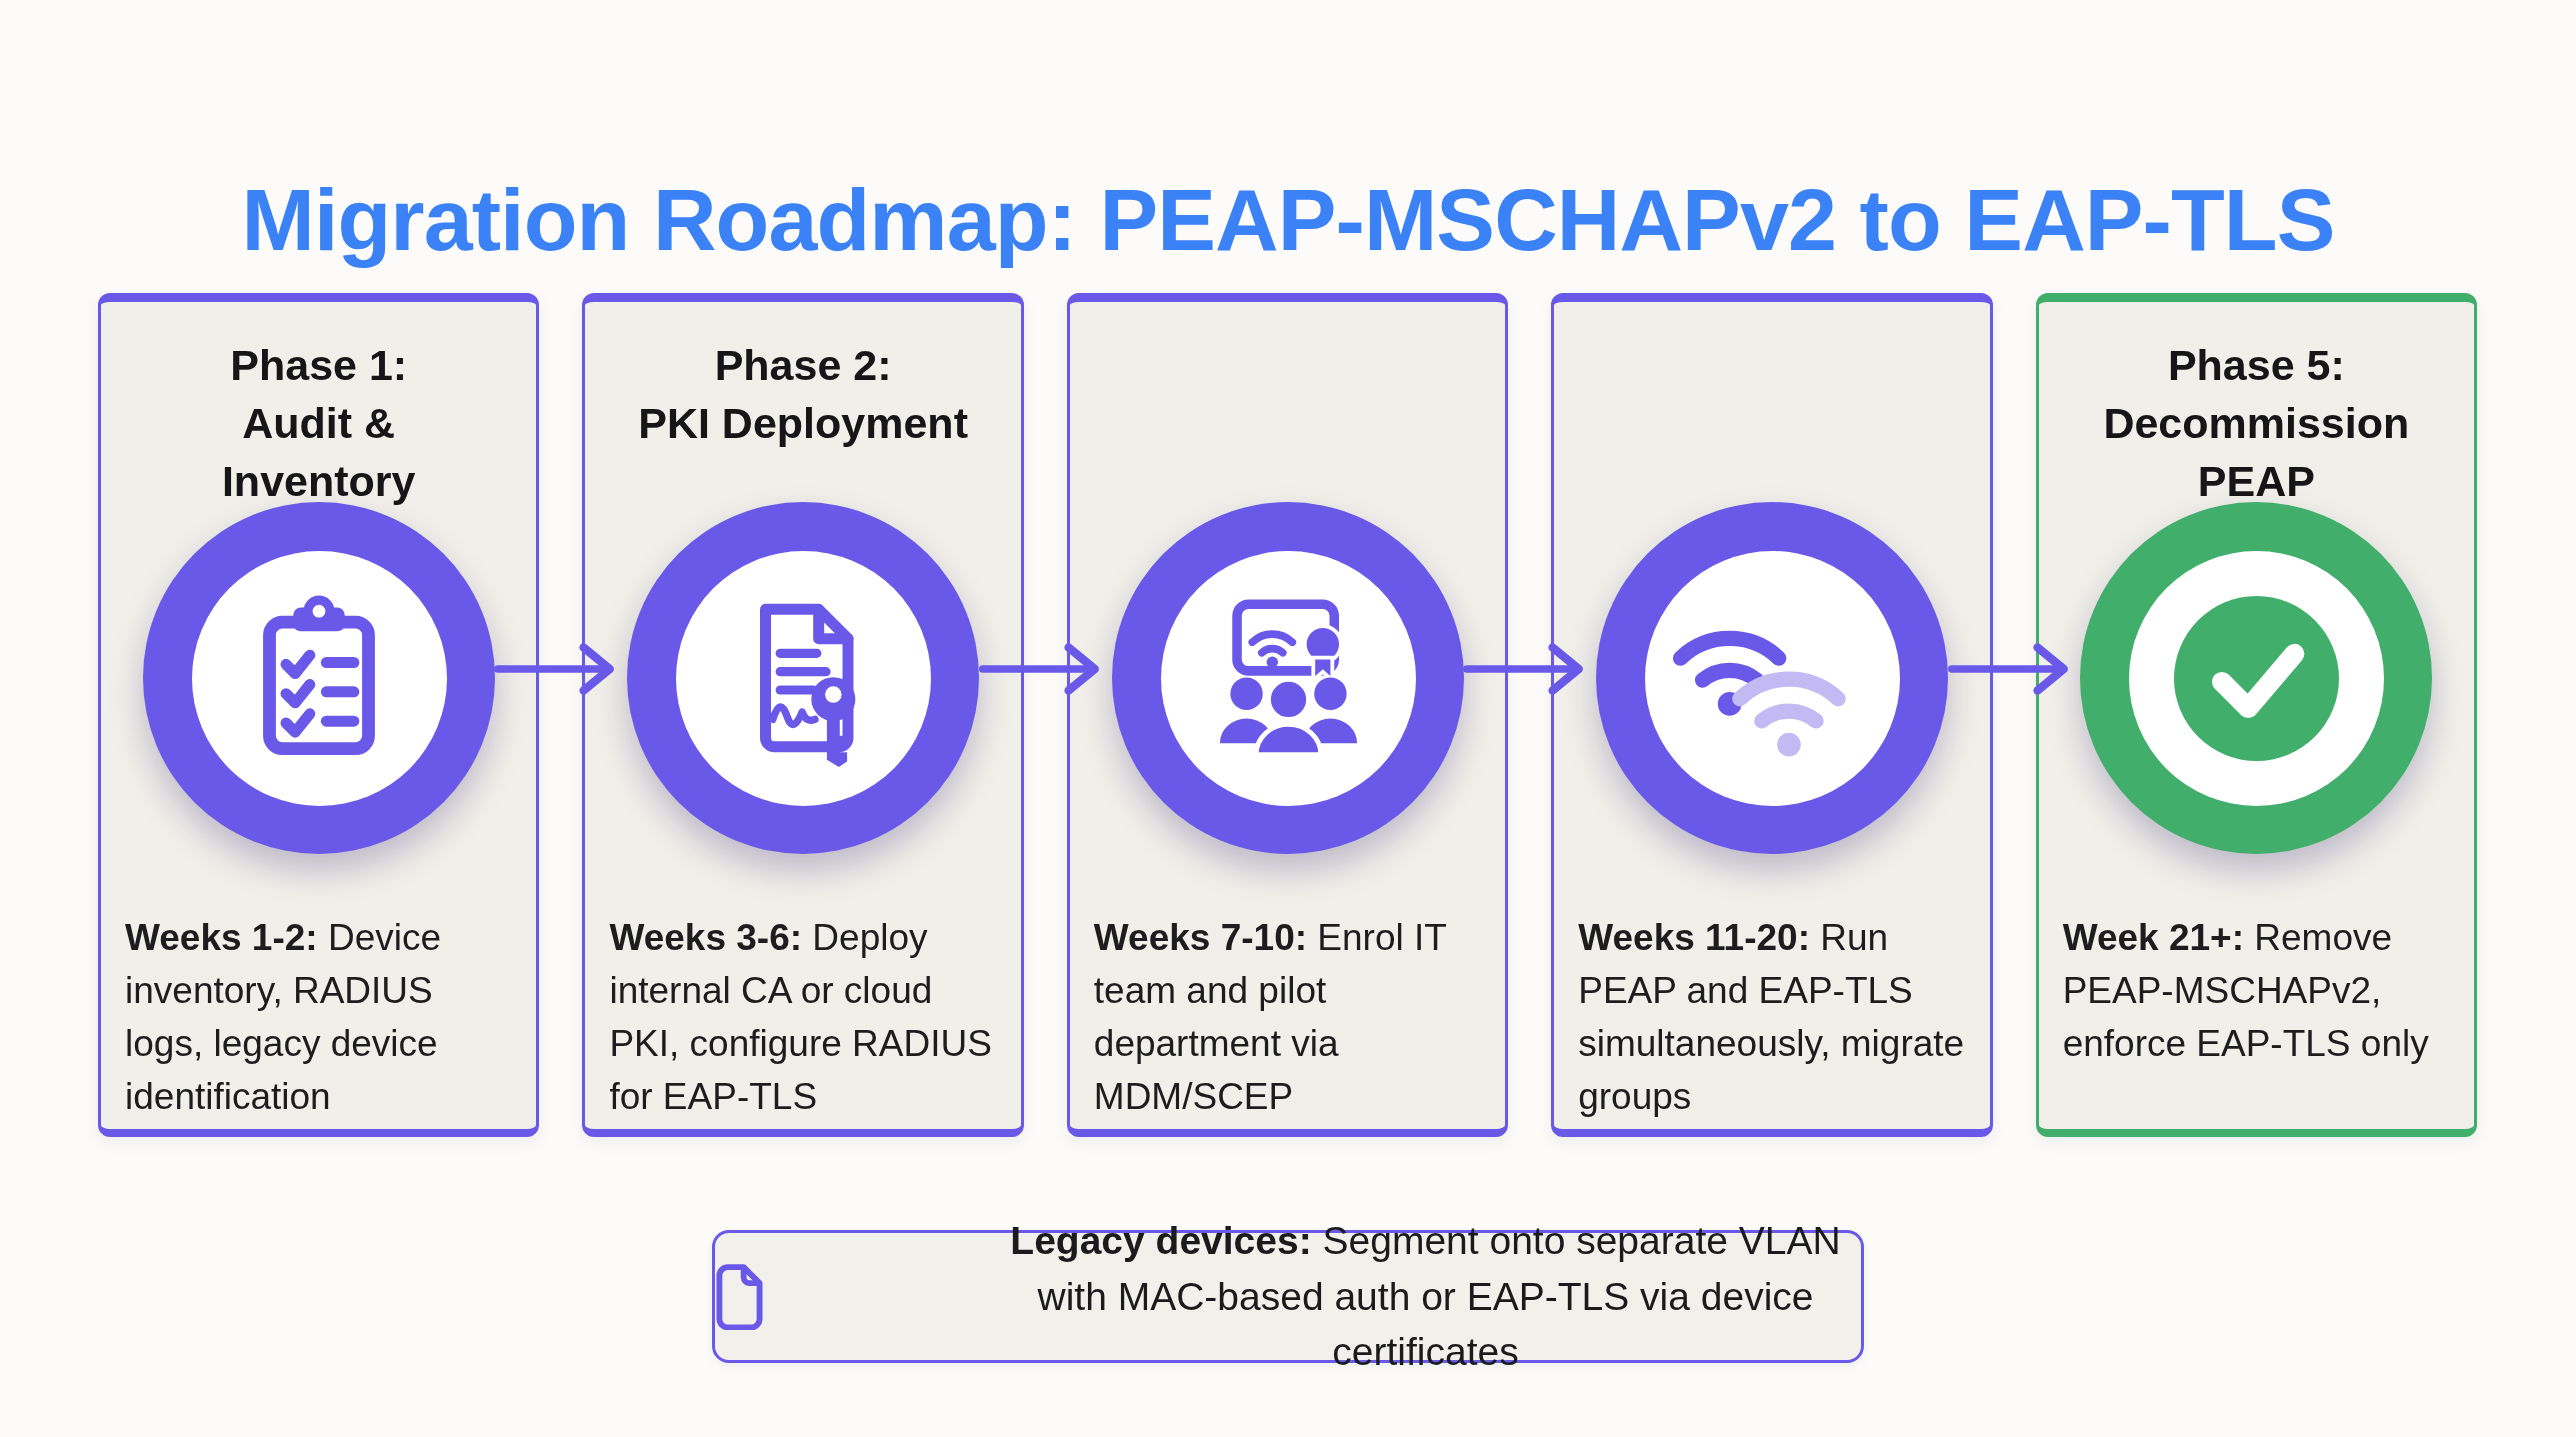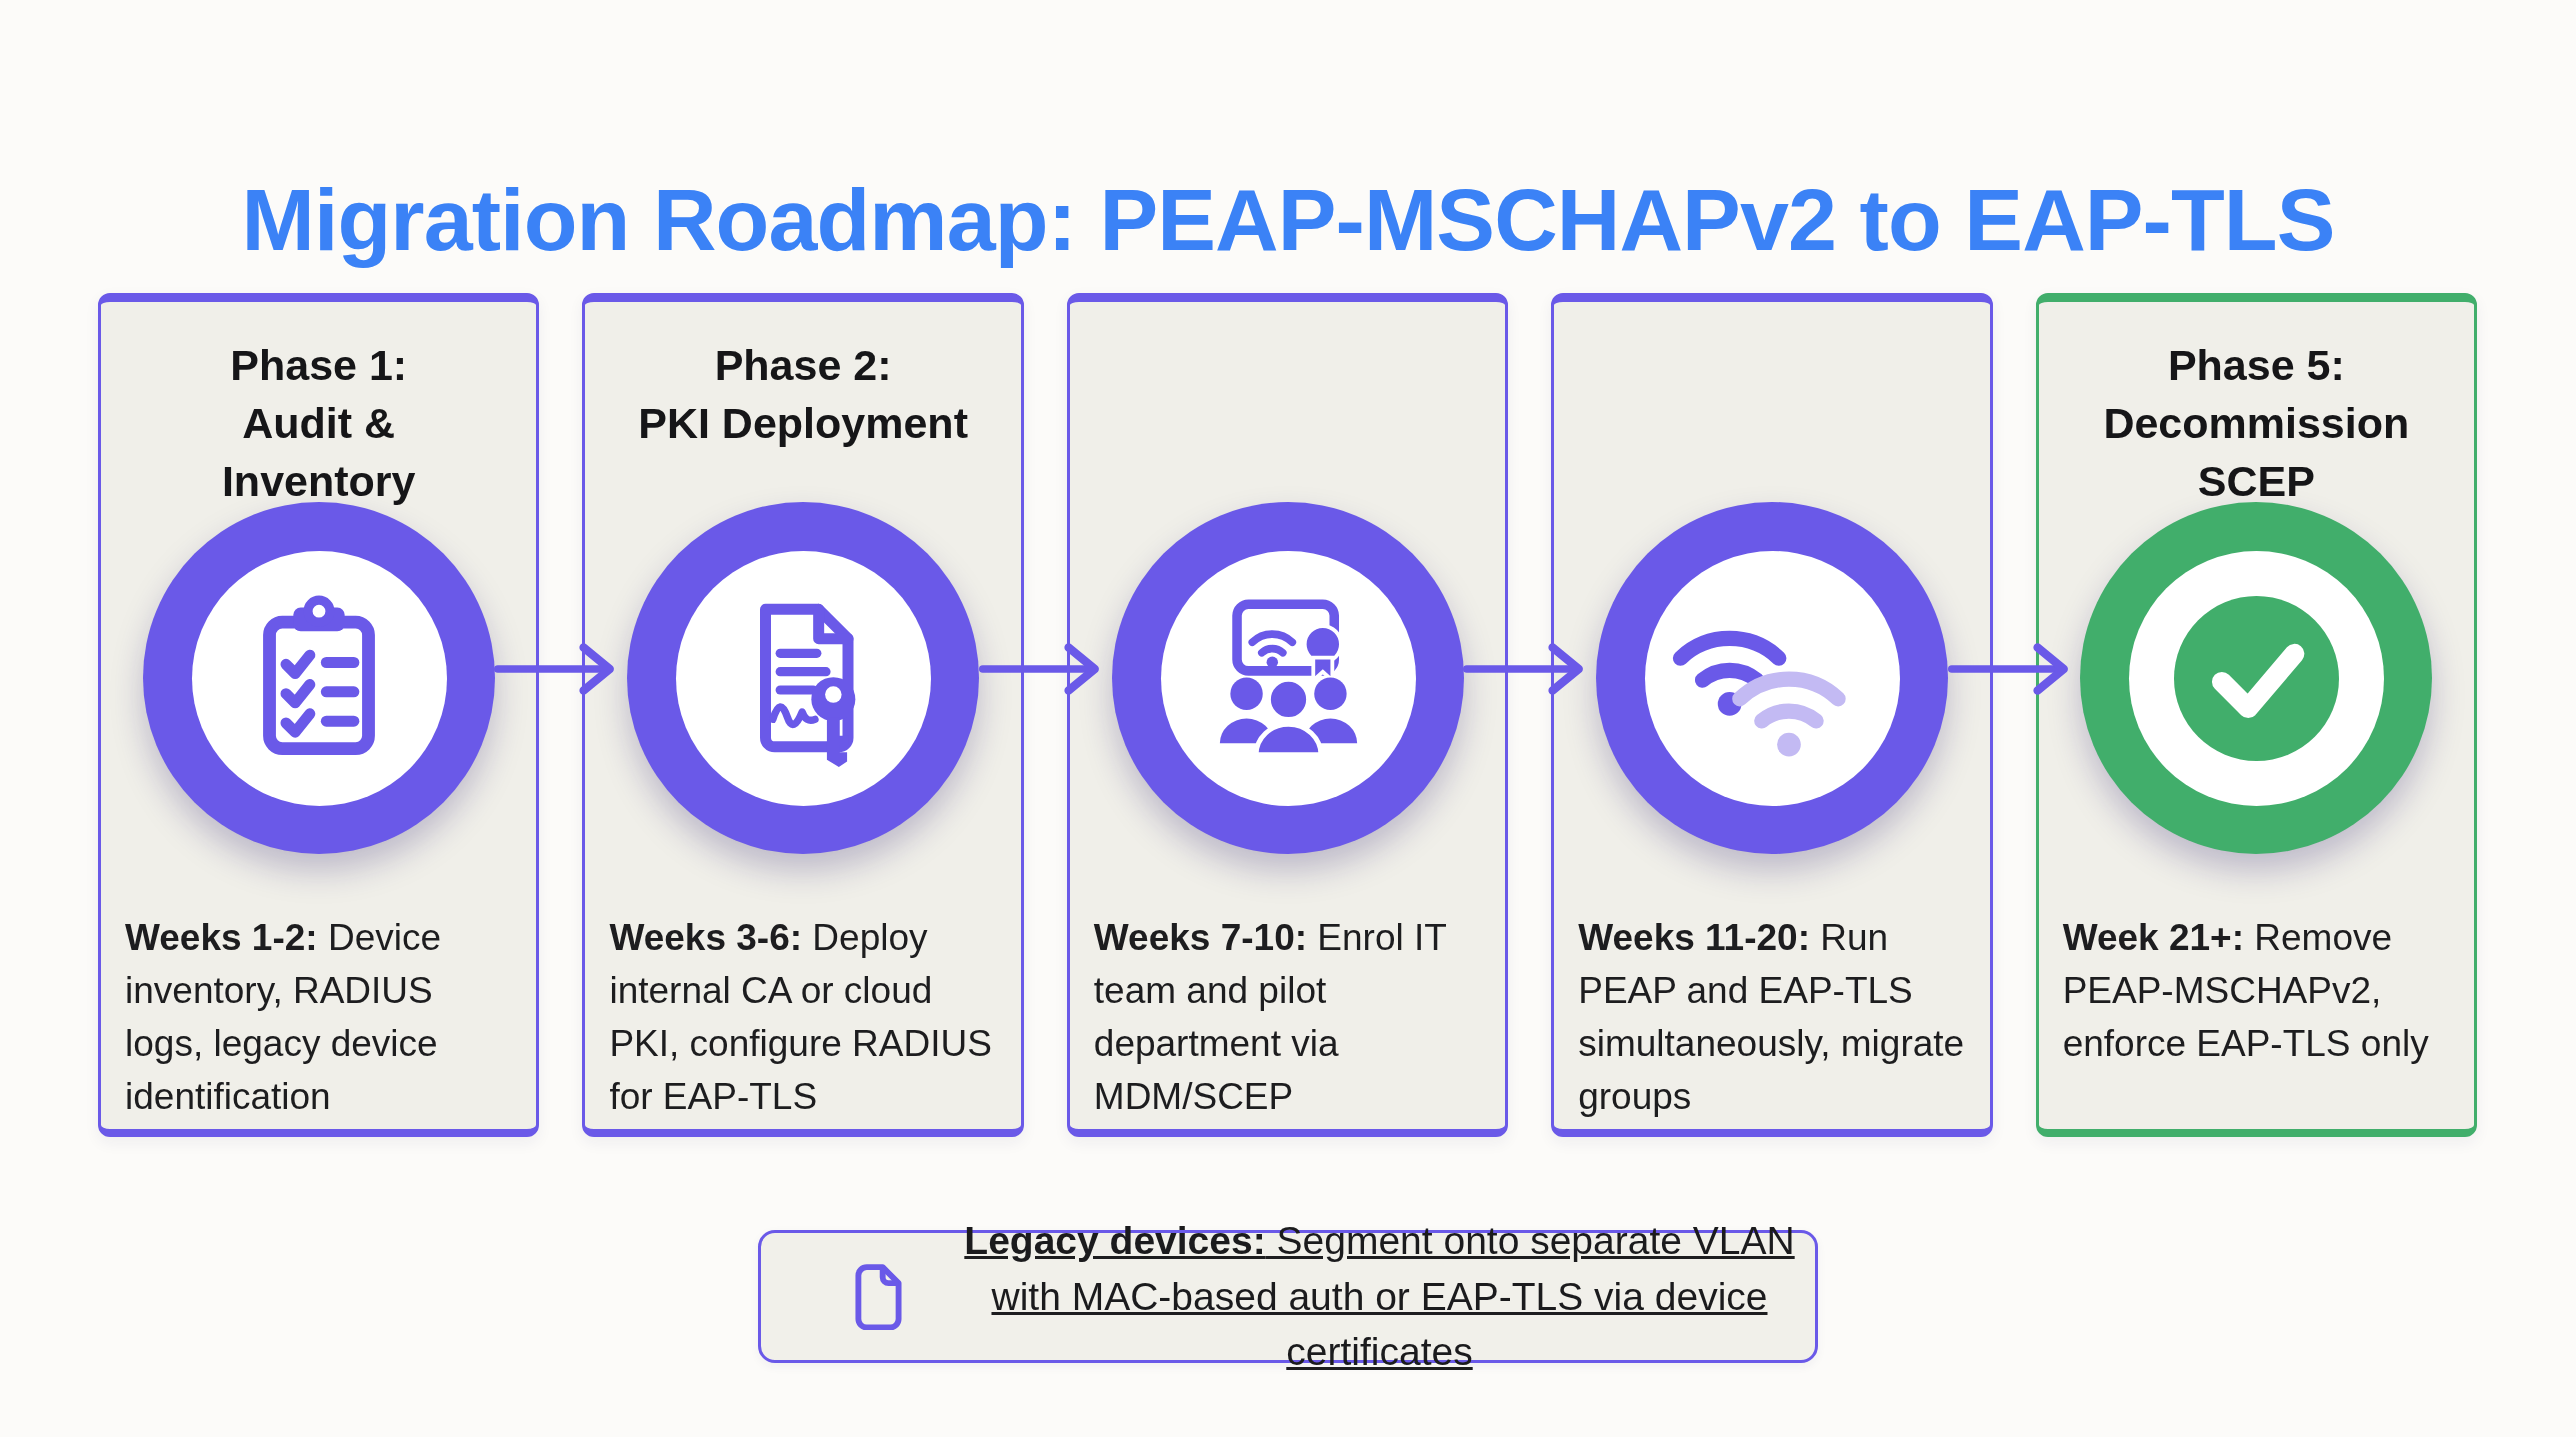--- a/index.html
+++ b/index.html
@@ -71,29 +71,28 @@
   .bold{font-weight:bold;}
 
   .arrow{position:absolute;top:639px;width:140px;height:60px;}
   .arrow-1{left:494px;}
   .arrow-2{left:979px;}
   .arrow-3{left:1463px;}
   .arrow-4{left:1948px;}
 
   .note{
     position:absolute;top:1230px;left:50%;transform:translateX(-50%);
-    width:1060px;height:133px;
+    width:1152px;height:133px;
     background:#f1f0ea;
     border:3.7px solid #6a59e8;
     border-radius:17px;
     box-sizing:border-box;
-    display:flex;align-items:center;justify-content:flex-end;
+    display:flex;align-items:center;justify-content:space-between;
     gap:36px;
     box-shadow:0 3.7px 9.4px rgba(40,30,90,0.05);
-    text-decoration:underline;
   }
   .note-text{
     font-size:39px;line-height:1.42;color:#1b1b1d;
     text-align:center;max-width:871px;
   }
   .icon-svg{display:block;}
 </style>
 </head>
 <body>
 
@@ -206,21 +205,21 @@
         </div>
       </div>
       <div class="phase-desc">
         <span class="bold">Weeks 11-20:</span><span> Run PEAP and EAP-TLS simultaneously, migrate groups</span>
       </div>
     </div>
 
     <div class="card green">
       <div class="phase-title">Phase 5:
 Decommission
-SCEP</div>
+PEAP</div>
       <div class="ring">
         <div class="ring-inner">
           <div class="check-disc">
             <svg class="icon-svg" width="165" height="165" viewBox="0 0 100 100">
               <polyline points="29,52 45,68 73,35" fill="none" stroke="#ffffff" stroke-width="12" stroke-linecap="round" stroke-linejoin="round"></polyline>
             </svg>
           </div>
         </div>
       </div>
       <div class="phase-desc">

